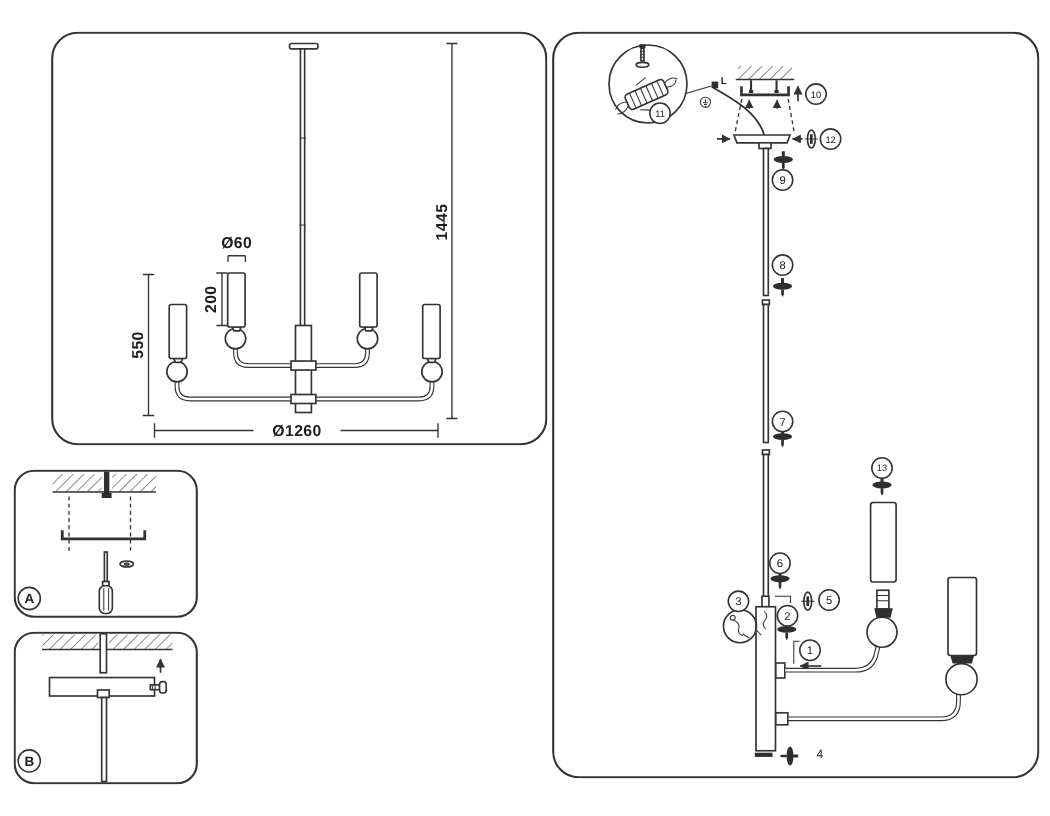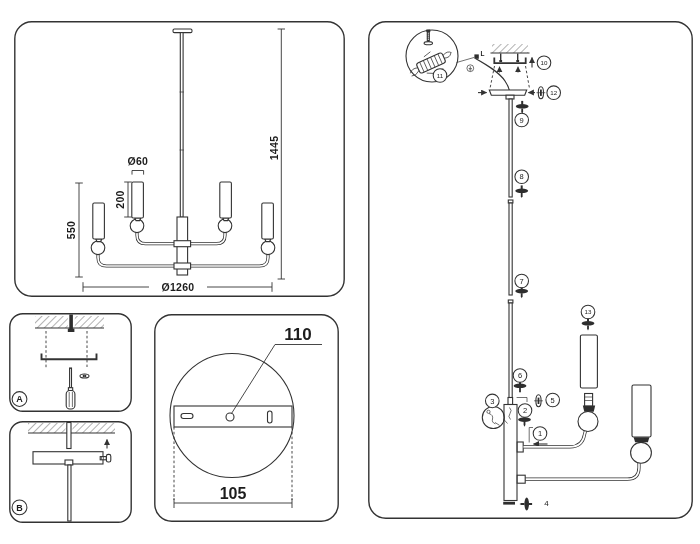--- a/index.html
+++ b/index.html
@@ -25,21 +25,21 @@
   .co-t2{font-size:6.2px;font-weight:500;}
   .ab-t{font-size:9px;font-weight:600;}
   .l-t{font-size:6.5px;font-weight:700;}
   .p4-t{font-size:8px;}
 </style>
 </head>
 <body>
 
 <div id="stage">
 
-  <div class="panel" style="left:14px;top:21px;width:331px;height:278px;">
+  <div class="panel" style="left:0;top:21px;width:331px;height:278px;padding-left:34px;">
     <svg width="331" height="276" viewBox="0 0 331 276">
       <rect class="pnl" x="0.8" y="0.8" width="329.4" height="274.4" rx="17"></rect>
 
       <g>
         <rect class="ln" x="159" y="8" width="19" height="3.6" rx="1.4"></rect>
         <rect class="ln" x="166.3" y="11.6" width="2.8" height="184.6"></rect>
         <path class="thin" d="M165.6,71 h4.2 M165.6,129 h4.2"></path>
 
         <g>
           <path class="tube" d="M123,210.5 V214.2 Q123,222.7 131.5,222.7 H161"></path>
@@ -162,42 +162,20 @@
         <path class="thin" d="M92.6,35.6 V38.8 M94.4,35.6 V38.8"></path>
         <rect class="ln" x="97.4" y="33.4" width="4.4" height="7.6" rx="1.8"></rect>
       </g>
       <g>
         <circle class="co" cx="10.5" cy="86.3" r="7.4"></circle>
         <text class="ab-t" x="10.5" y="89.5" text-anchor="middle">B</text>
       </g>
     </svg>
   </div>
 
-  <div class="panel" style="left:154px;top:314px;width:185px;height:208px;">
-    <svg width="185" height="208" viewBox="0 0 185 208">
-      <rect class="pnl" x="0.8" y="0.8" width="183.4" height="206.4" rx="17"></rect>
-      <circle class="lnn" cx="78" cy="101.5" r="62"></circle>
-      <g>
-        <rect class="ln" x="20" y="92" width="118" height="21"></rect>
-        <rect class="lnn" x="27" y="99.5" width="12" height="5" rx="2.5"></rect>
-        <circle class="lnn" cx="76" cy="103" r="4"></circle>
-        <rect class="lnn" x="113.5" y="97" width="4.5" height="12" rx="2.2"></rect>
-      </g>
-      <g>
-        <path class="dim" d="M77.5,99.5 L121,30.5 H168"></path>
-        <text class="big-t" x="144" y="26" text-anchor="middle">110</text>
-      </g>
-      <g>
-        <path class="dash" d="M20,113 V186"></path>
-        <path class="dash" d="M138,113 V186"></path>
-        <path class="dim" d="M20,189 H138 M20,184 V194 M138,184 V194"></path>
-        <text class="big-t2" x="79" y="184.5" text-anchor="middle">105</text>
-      </g>
-    </svg>
-  </div>
 
   <div class="panel" style="left:368px;top:21px;width:325px;height:498px;">
     <svg width="325" height="498" viewBox="0 0 325 498">
       <defs>
         <pattern id="hatchR" patternUnits="userSpaceOnUse" width="5" height="5" patternTransform="rotate(45)">
           <line x1="0" y1="0" x2="0" y2="5" stroke="#555555" stroke-width="0.9"></line>
         </pattern>
         <marker id="arw" markerUnits="userSpaceOnUse" markerWidth="7" markerHeight="7" refX="5.5" refY="3" orient="auto">
           <path d="M0,0 L6,3 L0,6 Z" fill="#333333"></path>
         </marker>

